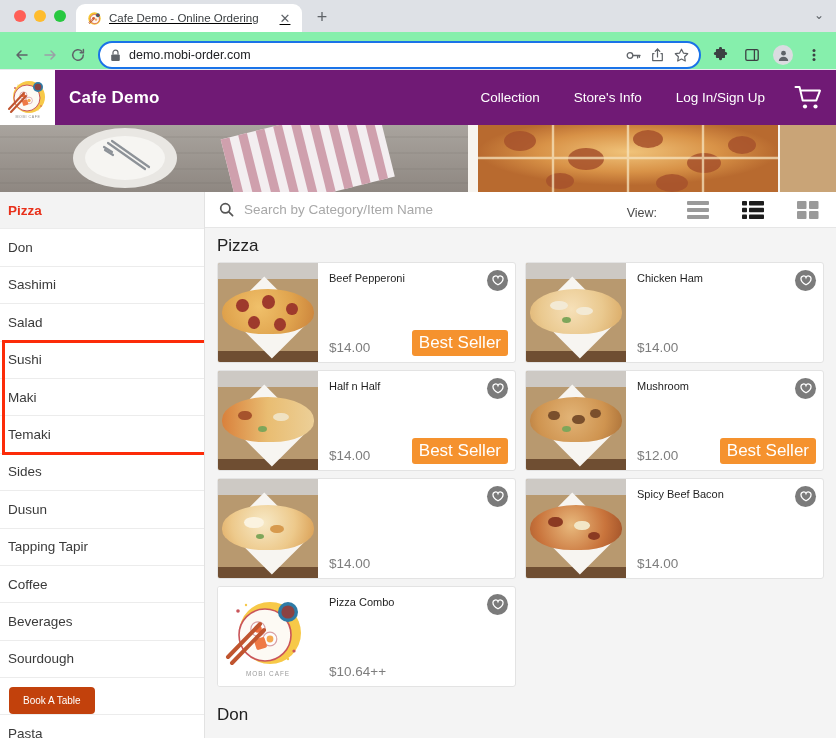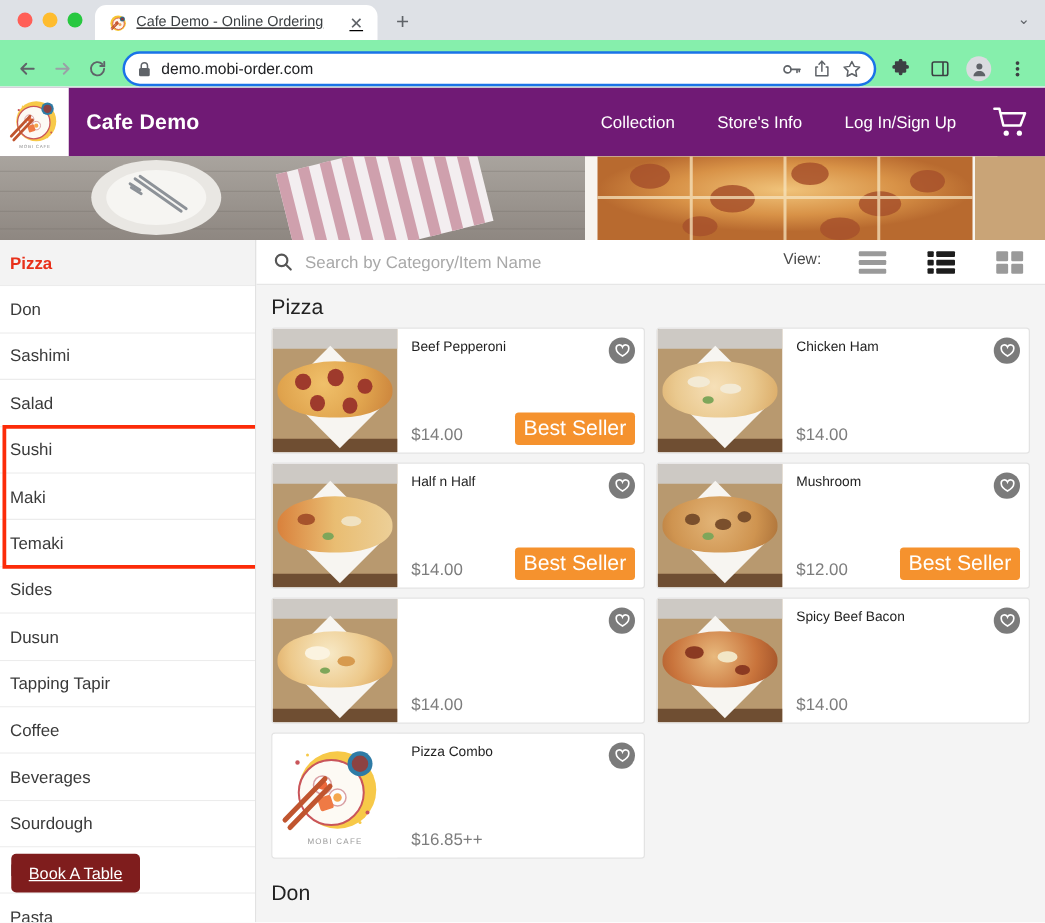--- a/index.html
+++ b/index.html
@@ -121,38 +121,38 @@
   .cat.active { background: #f3f3f3; color: #e8301a; font-weight: bold; }
 
   .highlight-box {
     position: absolute; left: 2px; top: 148px;
     width: 205px; height: 115px;
     border: 3px solid #fc2b08; pointer-events: none; z-index: 5;
   }
 
   .book-table {
     position: absolute; left: 9px; bottom: 24px;
-    background: #7f1d1d; color: #fff; font-size: 13px;
-    padding: 8px 14px; border-radius: 4px; white-space: nowrap; z-index: 6; text-decoration: underline;
+    background: #c2410c; color: #fff; font-size: 10px;
+    padding: 8px 14px; border-radius: 4px; white-space: nowrap; z-index: 6;
   }
 
   .main { flex: 1; background: #f4f4f4; display: flex; flex-direction: column; min-width: 0; }
 
   .searchbar {
     height: 36px; background: #fff; display: flex; align-items: center;
     padding: 0 14px; border-bottom: 1px solid #e6e6e6; flex: 0 0 36px;
   }
   .search-icon { color: #565656; margin-right: 10px; display: flex; }
   .search-input {
     flex: 1; border: none; outline: none; font-size: 13.5px;
     color: #333; background: transparent;
     font-family: "Liberation Sans", sans-serif;
   }
   .search-input::placeholder { color: #a8a8a8; }
-  .view-wrap { display: flex; align-items: flex-start; gap: 29px; }
+  .view-wrap { display: flex; align-items: flex-end; gap: 29px; }
   .view-label { font-size: 12.5px; color: #4a4a4a; }
   .view-btn { display: flex; flex-direction: column; gap: 3px; width: 26px; }
 
   .scrollarea { flex: 1; overflow: hidden; }
 
   .section-title {
     font-size: 17px; color: #222; padding: 8px 12px 6px 12px;
     background: #f4f4f4; font-weight: normal;
   }
 
@@ -632,21 +632,21 @@
                     <circle cx="16" cy="22" r="1.8" fill="#c9555a"></circle>
                     <circle cx="24" cy="16" r="1.2" fill="#f7c948"></circle>
                     <circle cx="72" cy="62" r="1.6" fill="#c9555a"></circle>
                     <circle cx="66" cy="70" r="1.2" fill="#f7c948"></circle>
                     <text x="46" y="87" font-size="6.4" fill="#9a9a9a" text-anchor="middle" font-family="Liberation Sans, sans-serif" letter-spacing="1">MOBI CAFE</text>
                   </svg>
                 </span>
               </div>
               <div class="card-body">
                 <div class="card-title">Pizza Combo</div>
-                <div class="card-price">$16.85++</div>
+                <div class="card-price">$10.64++</div>
                 <div class="fav">
                   <svg width="12" height="11" viewBox="0 0 12 11" fill="none" stroke="#ffffff" stroke-width="1.3">
                     <path d="M6 9.8S1 6.9 1 3.9A2.6 2.6 0 0 1 6 2.6 2.6 2.6 0 0 1 11 3.9c0 3-5 5.9-5 5.9z"></path>
                   </svg>
                 </div>
               </div>
             </div>
 
           </div>
 

